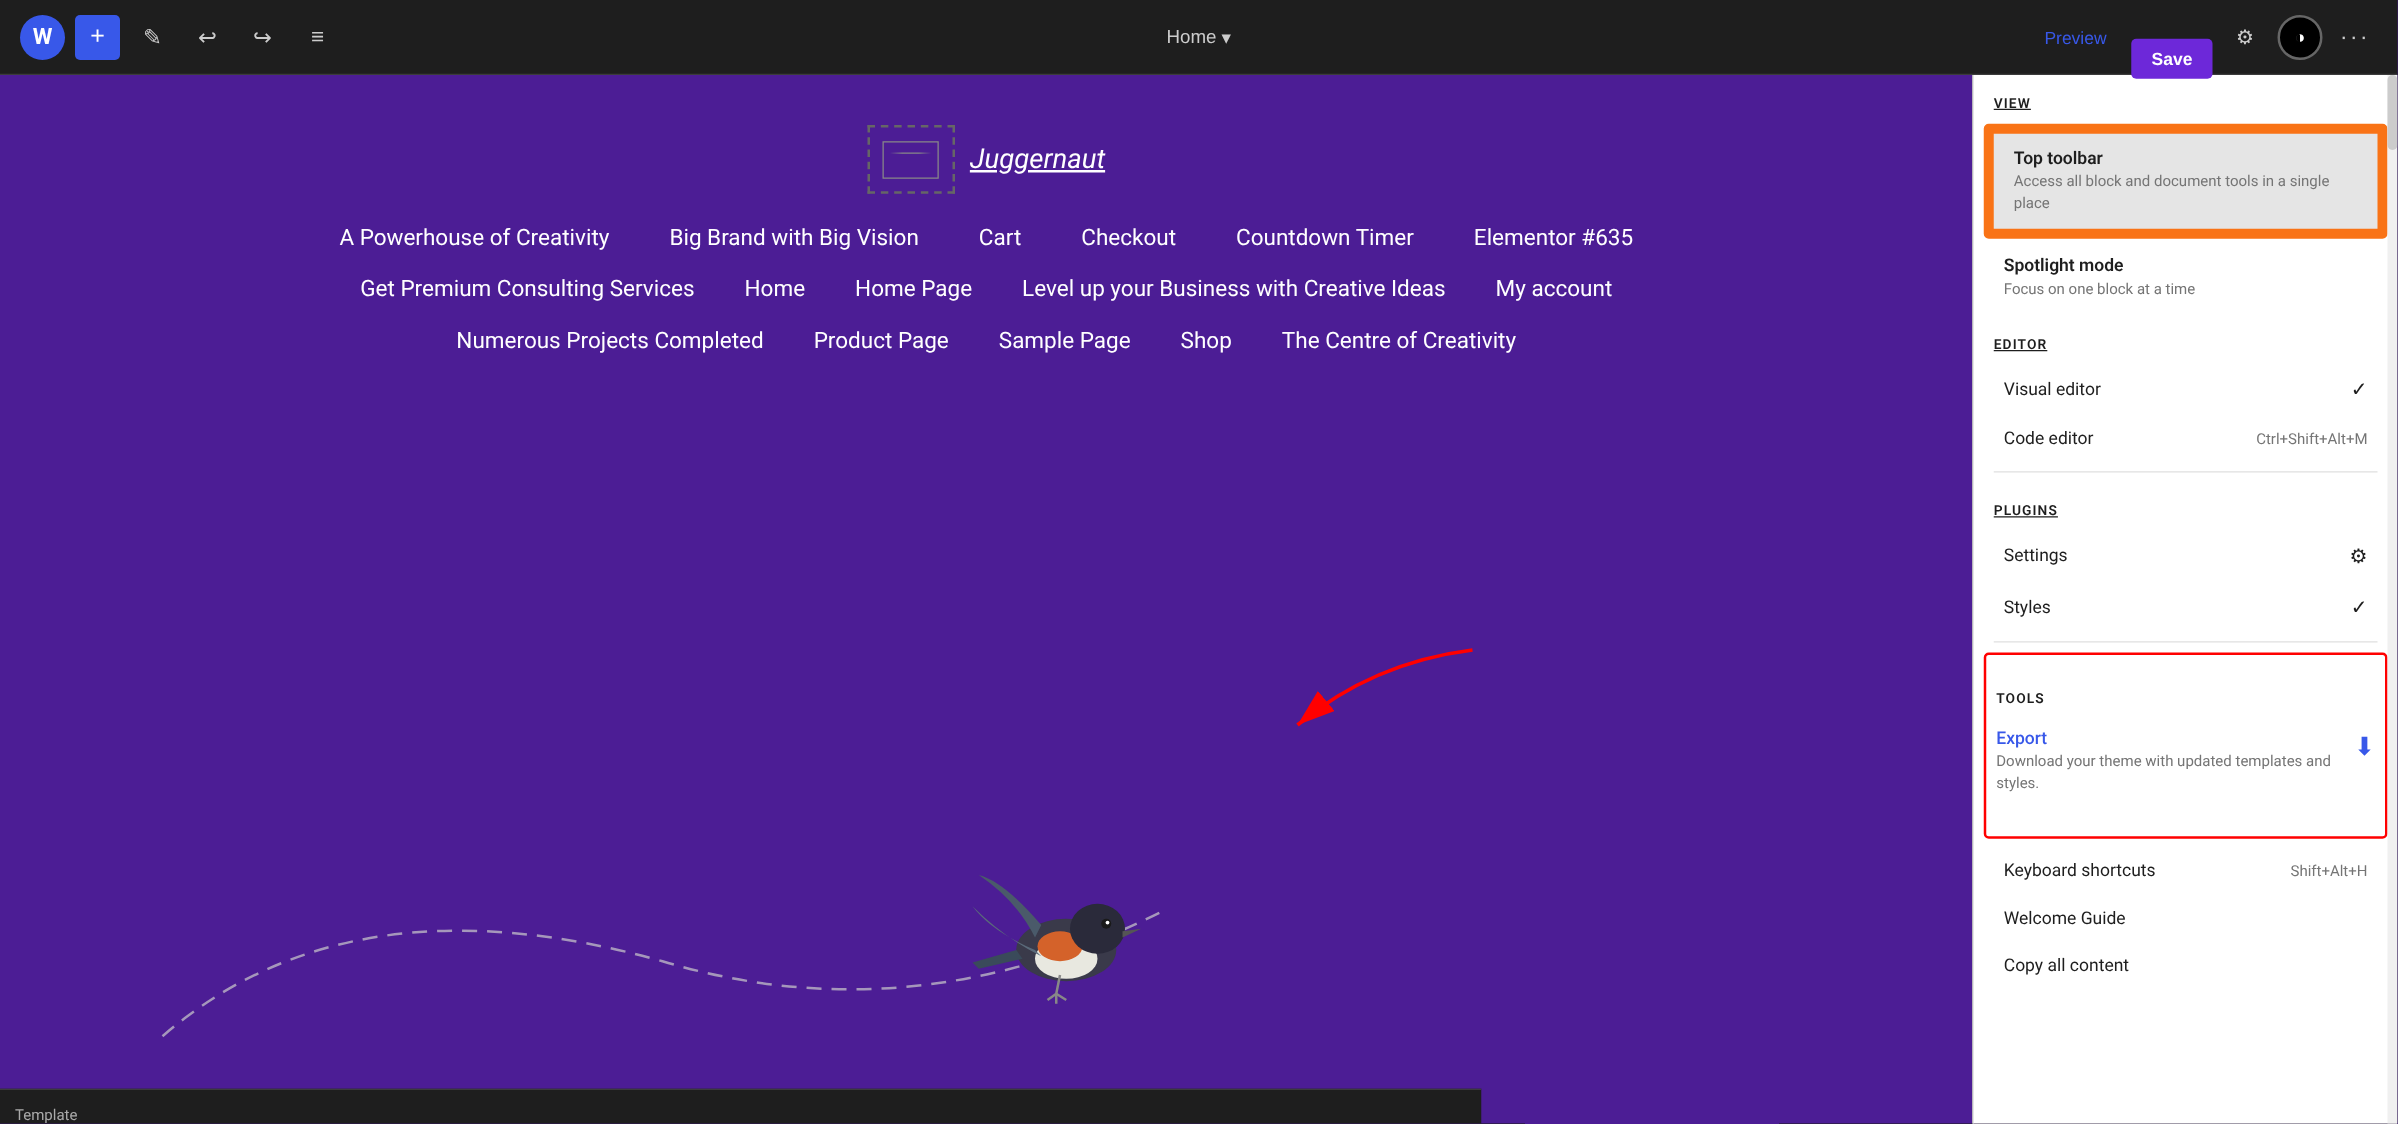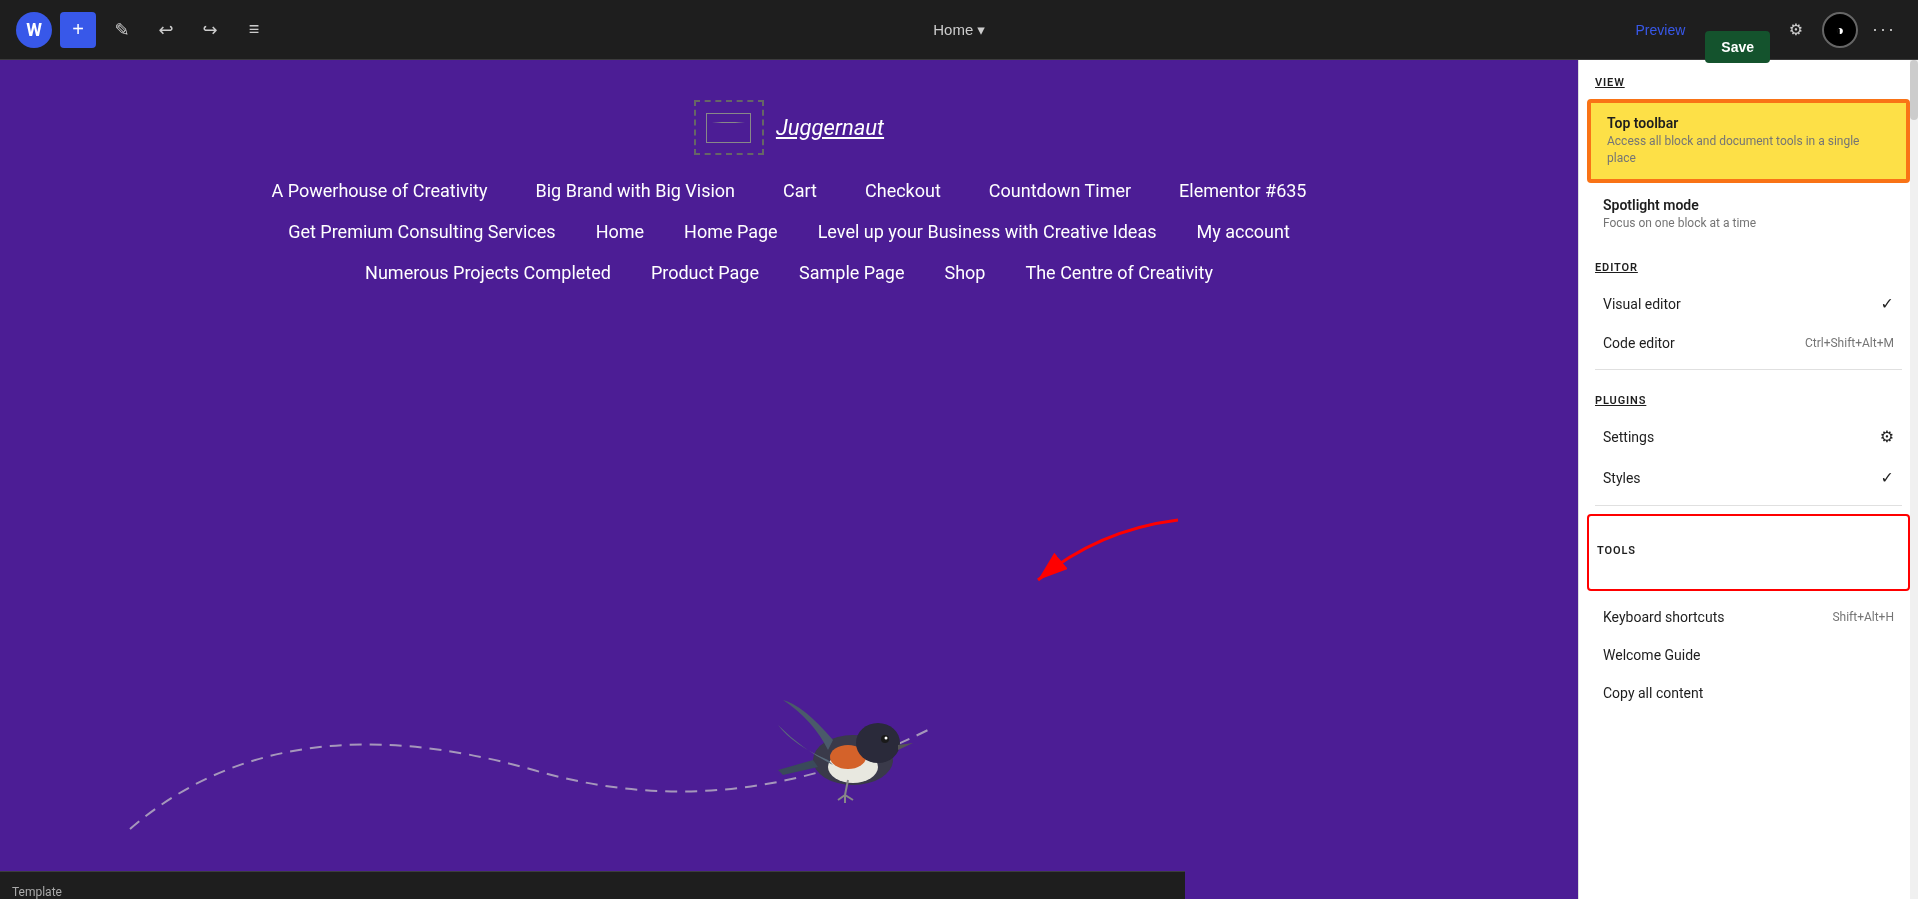--- a/index.html
+++ b/index.html
@@ -53,21 +53,21 @@
     .toolbar-right {
       margin-left: auto;
       display: flex; align-items: center; gap: 8px;
     }
     .preview-btn {
       background: transparent; border: none;
       color: #3858e9; font-size: 14px; cursor: pointer;
       padding: 6px 12px; border-radius: 4px;
     }
     .save-btn {
-      background: #14532d; border: none;
+      background: #6d28d9; border: none;
       color: white; font-size: 14px; cursor: pointer;
       padding: 8px 16px; border-radius: 4px;
       font-weight: 600;
       margin-top: 35px;
     }
     .toolbar-icon-btn {
       width: 36px; height: 36px;
       background: transparent; border: none;
       color: #ccc; cursor: pointer;
       display: flex; align-items: center; justify-content: center;
@@ -212,23 +212,23 @@
       text-decoration: underline;
     }
 
     .panel-item {
       padding: 12px 16px;
       cursor: pointer;
       border-radius: 4px;
       margin: 2px 8px;
     }
     .panel-item.active {
-      border: 4px solid #f97316;
+      border: 8px solid #f97316;
       border-radius: 4px;
-      background: #fde047;
+      background: #e5e5e5;
     }
     .panel-item-title {
       font-size: 14px;
       font-weight: 600;
       color: #1e1e1e;
     }
     .panel-item-desc {
       font-size: 12px;
       color: #757575;
       margin-top: 2px;
@@ -497,20 +497,27 @@
     <div class="panel-row">
       <span class="panel-row-label">Styles</span>
       <span class="checkmark">✓</span>
     </div>
 
     <div class="panel-divider"></div>
 
     <div class="tools-section">
       <div class="tools-section-header">TOOLS</div>
 
+      <div class="export-item">
+        <div class="export-item-content">
+          <div class="export-item-title">Export</div>
+          <div class="export-item-desc">Download your theme with updated templates and styles.</div>
+        </div>
+        <span class="export-icon">⬇</span>
+      </div>
     </div>
 
     <div class="panel-row">
       <span class="panel-row-label">Keyboard shortcuts</span>
       <span class="panel-row-shortcut">Shift+Alt+H</span>
     </div>
 
     <div class="panel-row">
       <span class="panel-row-label">Welcome Guide</span>
     </div>

